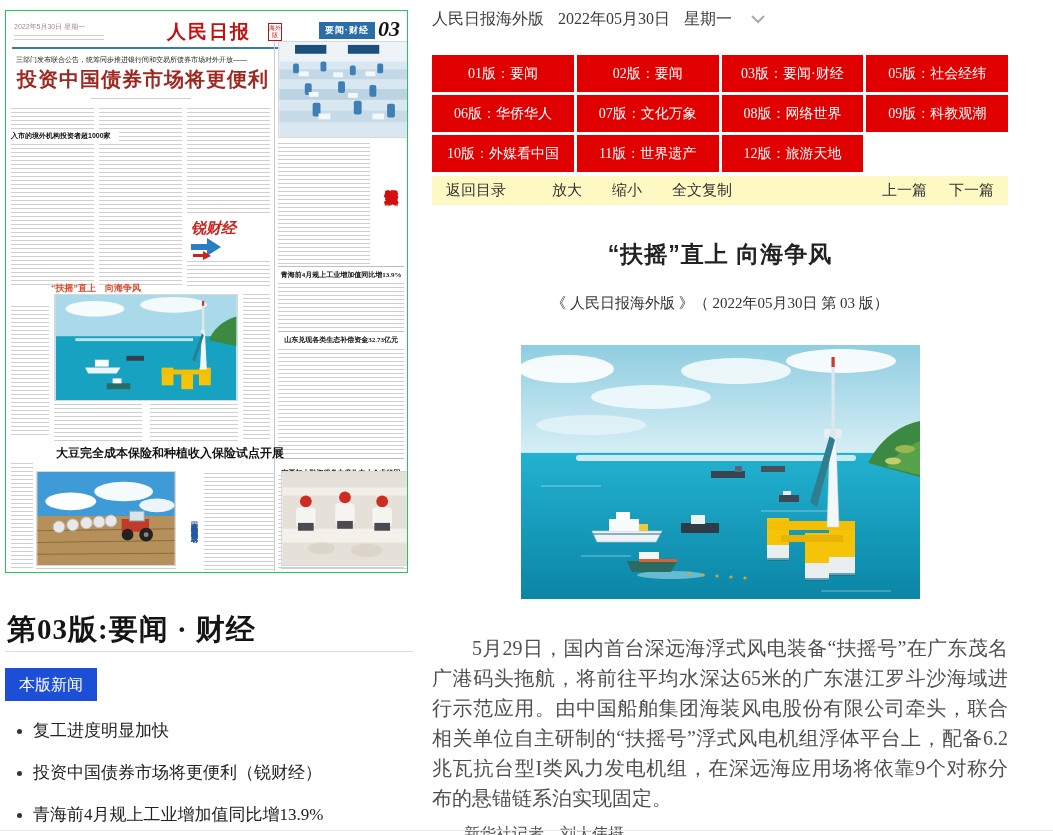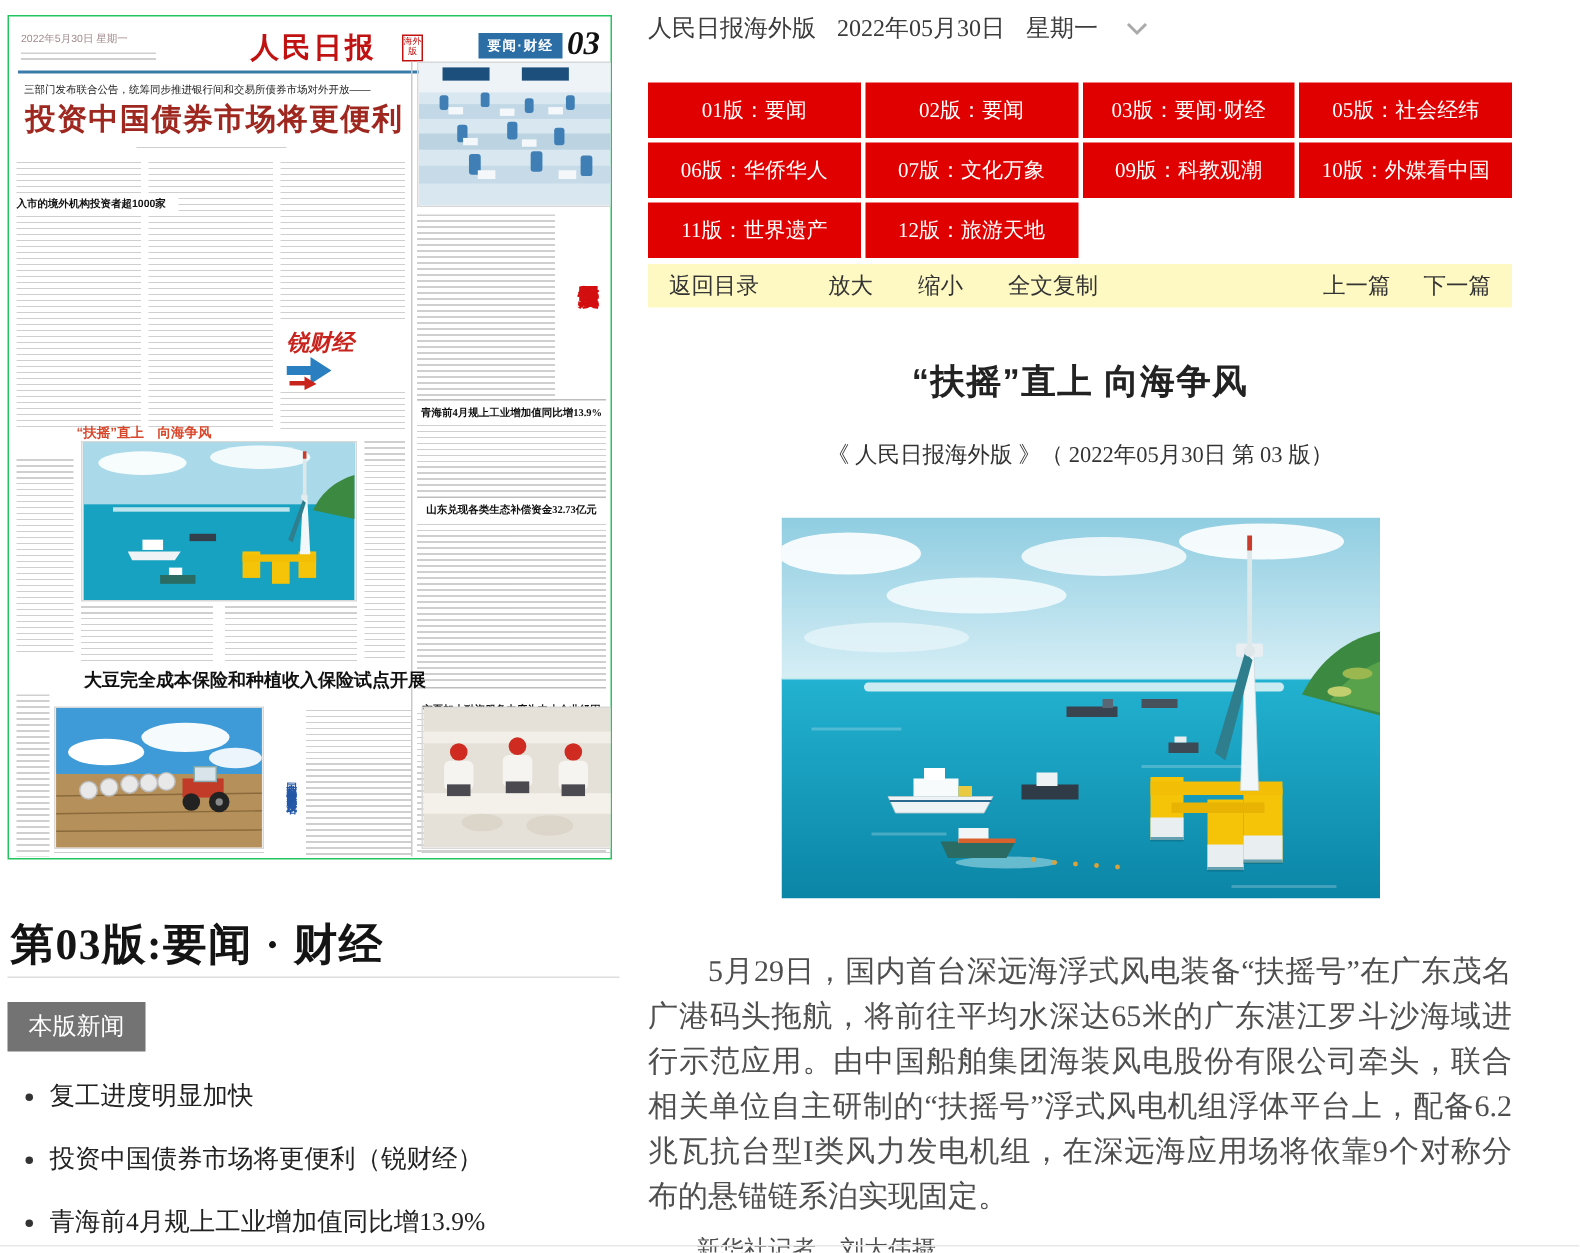--- a/index.html
+++ b/index.html
@@ -29,21 +29,21 @@
   .np-subhead{left:5px;top:120px;width:108px;background:#fff;font-weight:bold;font-size:7px;color:#111;white-space:nowrap;z-index:2;}
   .rui{left:185px;top:208px;width:78px;height:38px;}
   .rui .rui-txt{position:static;font-weight:bold;font-style:italic;font-size:15px;color:#c8231c;}
   .np-vert-red{left:368px;top:106px;width:26px;height:124px;writing-mode:vertical-rl;font-family:"Liberation Serif",serif;font-weight:bold;font-size:14px;color:#d30f0f;text-align:center;}
   .np-colhead{width:126px;text-align:center;font-family:"Liberation Serif",serif;font-weight:bold;font-size:7px;color:#111;white-space:nowrap;overflow:visible;}
   .np-feature-head{left:45px;top:271px;font-weight:bold;font-size:9px;color:#d9482b;white-space:nowrap;z-index:2;}
   .np-soy-head{left:50px;top:434px;width:215px;text-align:center;font-family:"Liberation Serif",serif;font-weight:bold;font-size:12px;color:#111;white-space:nowrap;}
   .np-vert-blue{left:173px;top:462px;width:20px;height:100px;writing-mode:vertical-rl;font-family:"Liberation Serif",serif;font-weight:bold;font-size:7px;color:#2458a6;text-align:center;letter-spacing:1px;}
   .page-label{position:absolute;left:2px;top:576px;font-family:"Liberation Serif","DejaVu Serif",serif;font-size:29px;color:#141414;letter-spacing:1px;}
   .left-divider{position:absolute;left:0;top:641px;width:408px;height:1px;background:#ddd;}
-  .section-badge{position:absolute;left:0;top:658px;width:92px;height:33px;background:#737373;color:#fff;font-size:16px;text-align:center;line-height:33px;cursor:default;}
+  .section-badge{position:absolute;left:0;top:658px;width:92px;height:33px;background:#1d4ed8;color:#fff;font-size:16px;text-align:center;line-height:33px;cursor:default;}
   .news-list{position:absolute;left:0;top:700px;width:403px;margin:0;padding:0;list-style:none;}
   .news-list li{position:relative;height:42px;line-height:42px;padding-left:28px;font-family:"Liberation Serif",serif;font-size:17px;color:#222;cursor:pointer;white-space:nowrap;}
   .news-list .dot{position:absolute;left:12px;top:19px;width:5px;height:5px;border-radius:50%;background:#333;}
 
   
   .right-panel{position:absolute;left:432px;top:8px;width:576px;}
   .pub-header{display:flex;align-items:center;height:22px;font-family:"Liberation Serif",serif;font-size:16px;color:#3c3c3c;}
   .pub-header .seg{margin-right:14px;}
   .chev{margin-left:4px;cursor:pointer;}
   .edition-grid{margin-top:25px;display:grid;grid-template-columns:repeat(4,1fr);gap:3px;}
@@ -243,20 +243,21 @@
       </svg>
   </div>
 
   <div class="edition-grid">
     <div class="edition-cell">01版：要闻</div>
     <div class="edition-cell">02版：要闻</div>
     <div class="edition-cell">03版：要闻·财经</div>
     <div class="edition-cell">05版：社会经纬</div>
     <div class="edition-cell">06版：华侨华人</div>
     <div class="edition-cell">07版：文化万象</div>
+    <div class="edition-cell">08版：网络世界</div>
     <div class="edition-cell">09版：科教观潮</div>
     <div class="edition-cell">10版：外媒看中国</div>
     <div class="edition-cell">11版：世界遗产</div>
     <div class="edition-cell">12版：旅游天地</div>
   </div>
 
   <nav class="toolbar">
     <span class="tb-btn tb-back">返回目录</span>
     <span class="tb-btn tb-mid">放大</span>
     <span class="tb-btn tb-mid">缩小</span>

